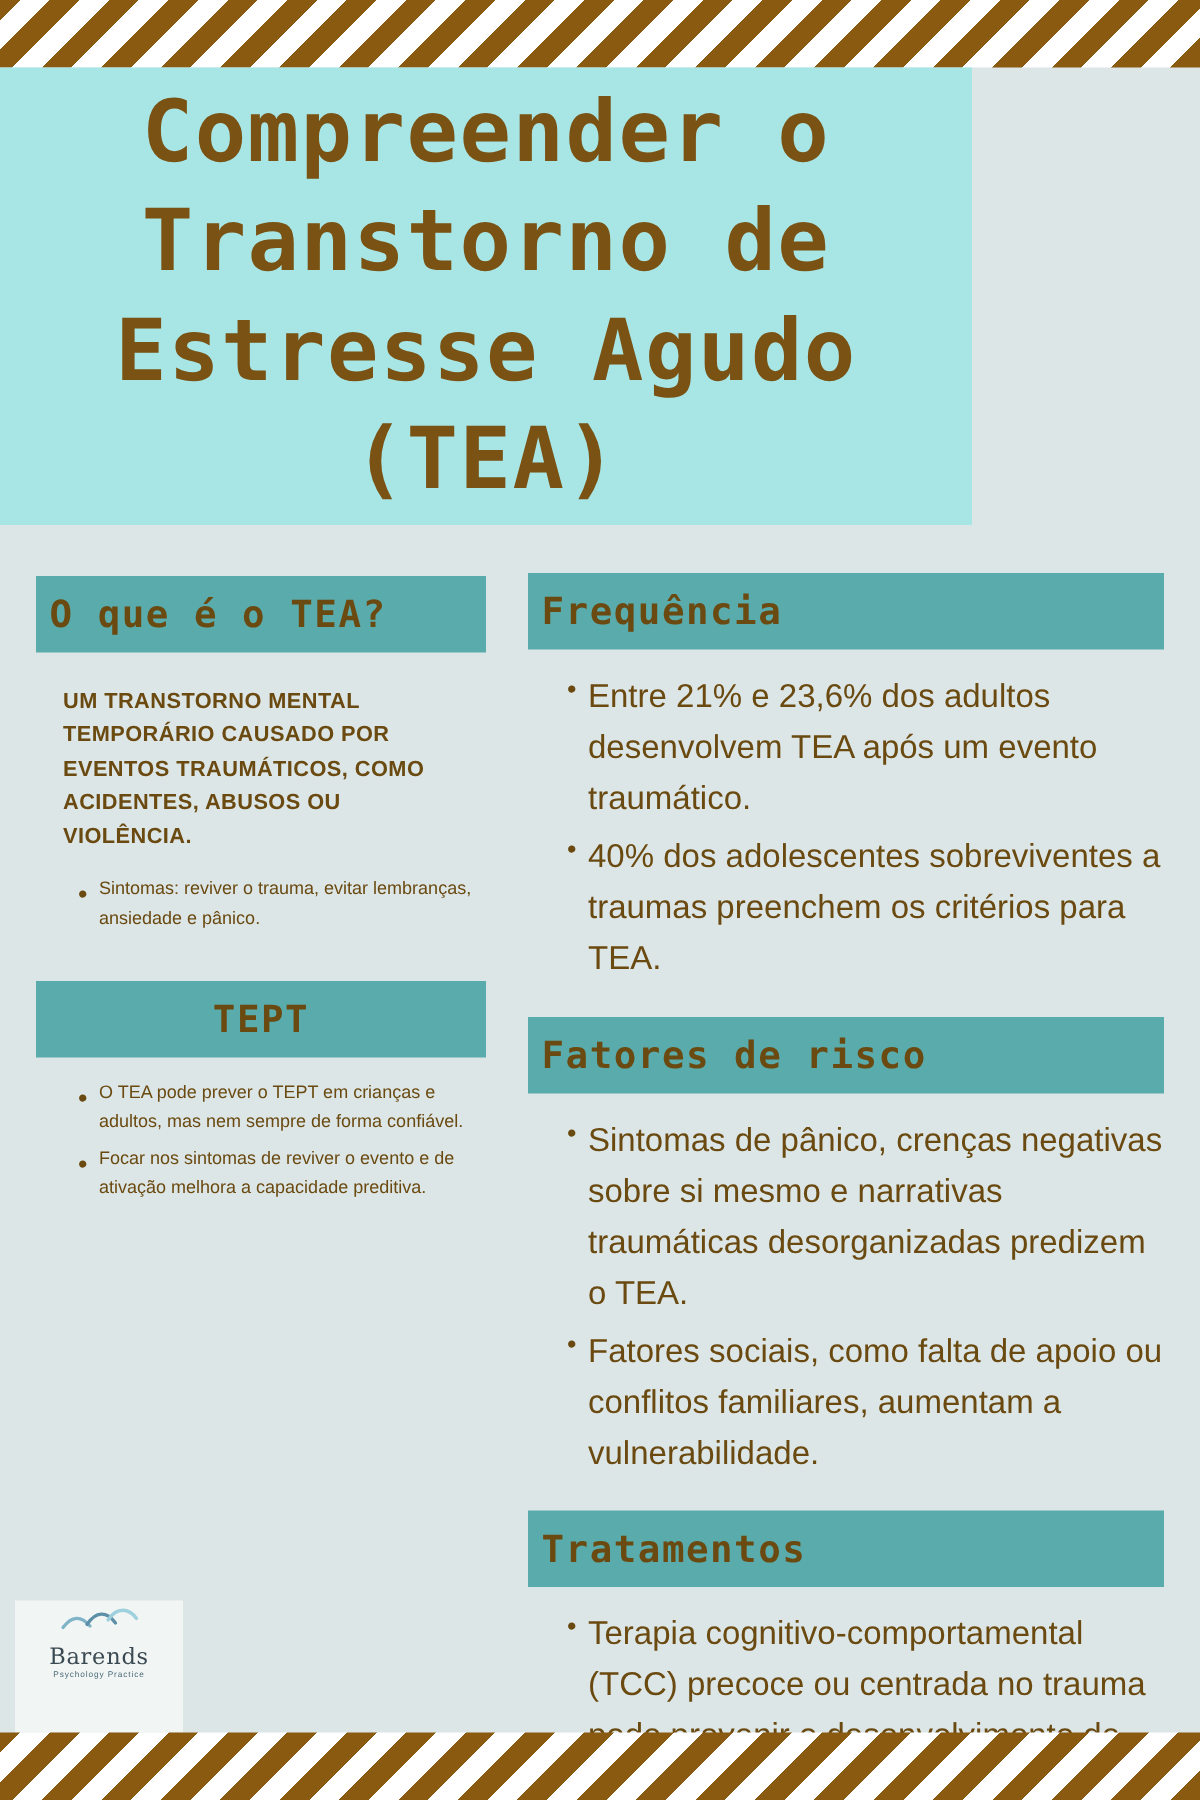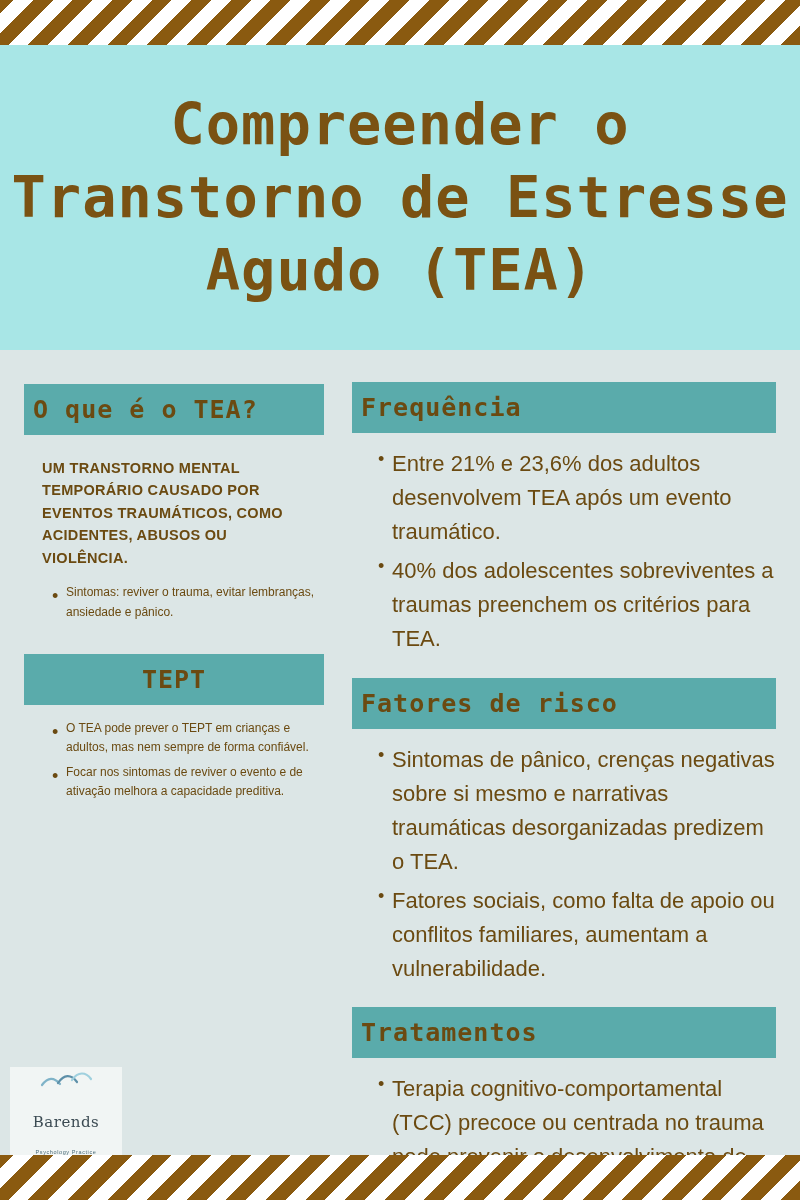--- a/index.html
+++ b/index.html
@@ -33,21 +33,21 @@
       #ffffff 28px
     );
   }
   .stripe-top { top: 0; }
   .stripe-bottom { bottom: 0; }
 
   .header {
     position: absolute;
     top: 45px;
     left: 0;
-    width: 800px;
+    width: 648px;
     height: 305px;
     background: #a8e6e6;
     display: flex;
     align-items: center;
     justify-content: center;
   }
   .header h1 {
     margin: 0;
     font-family: "DejaVu Sans Mono", monospace;
     font-weight: bold;
@@ -139,21 +139,21 @@
   .logo-box {
     position: absolute;
     left: 10px;
     bottom: 45px;
     width: 112px;
     height: 88px;
     background: #f1f5f4;
     display: flex;
     flex-direction: column;
     align-items: center;
-    justify-content: space-between;
+    justify-content: flex-start;
   }
   .logo-birds {
     width: 60px;
     height: 26px;
     margin-bottom: 2px;
   }
   .logo-name {
     font-family: "DejaVu Serif", serif;
     font-size: 15px;
     color: #3b4a52;

